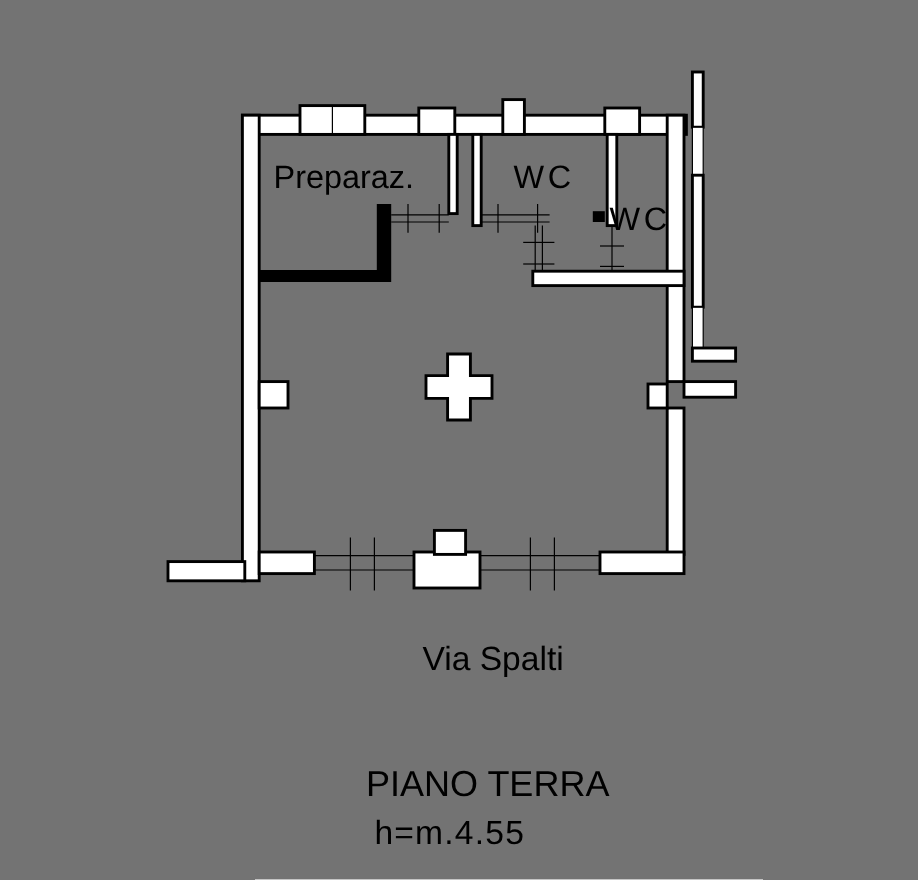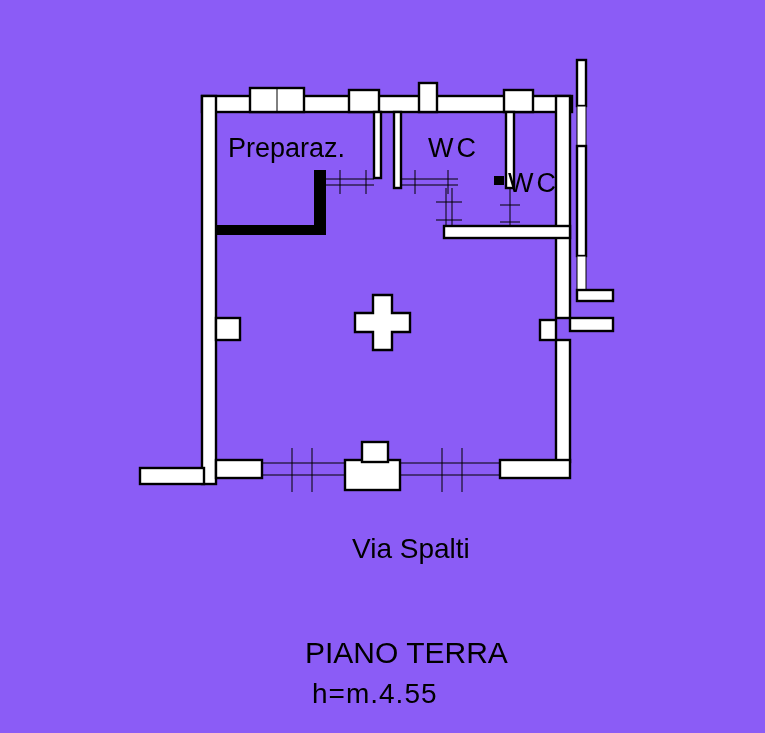--- a/index.html
+++ b/index.html
@@ -4,21 +4,21 @@
 <style>
   html, body {
     margin: 0;
     padding: 0;
     background: #ffffff;
   }
   .canvas {
     position: relative;
     width: 765px;
     height: 733px;
-    background: #8b5cf6;
+    background: #737373;
     overflow: hidden;
   }
   svg { display: block; }
   .wall   { fill: #ffffff; stroke: #000000; stroke-width: 2.4; }
   .solid  { fill: #000000; stroke: none; }
   .thin   { fill: none; stroke: #000000; stroke-width: 1; }
   .thinbox{ fill: #ffffff; stroke: #000000; stroke-width: 1; }
   .label  {
     font-family: "Liberation Sans", "DejaVu Sans", sans-serif;
     fill: #000000;

